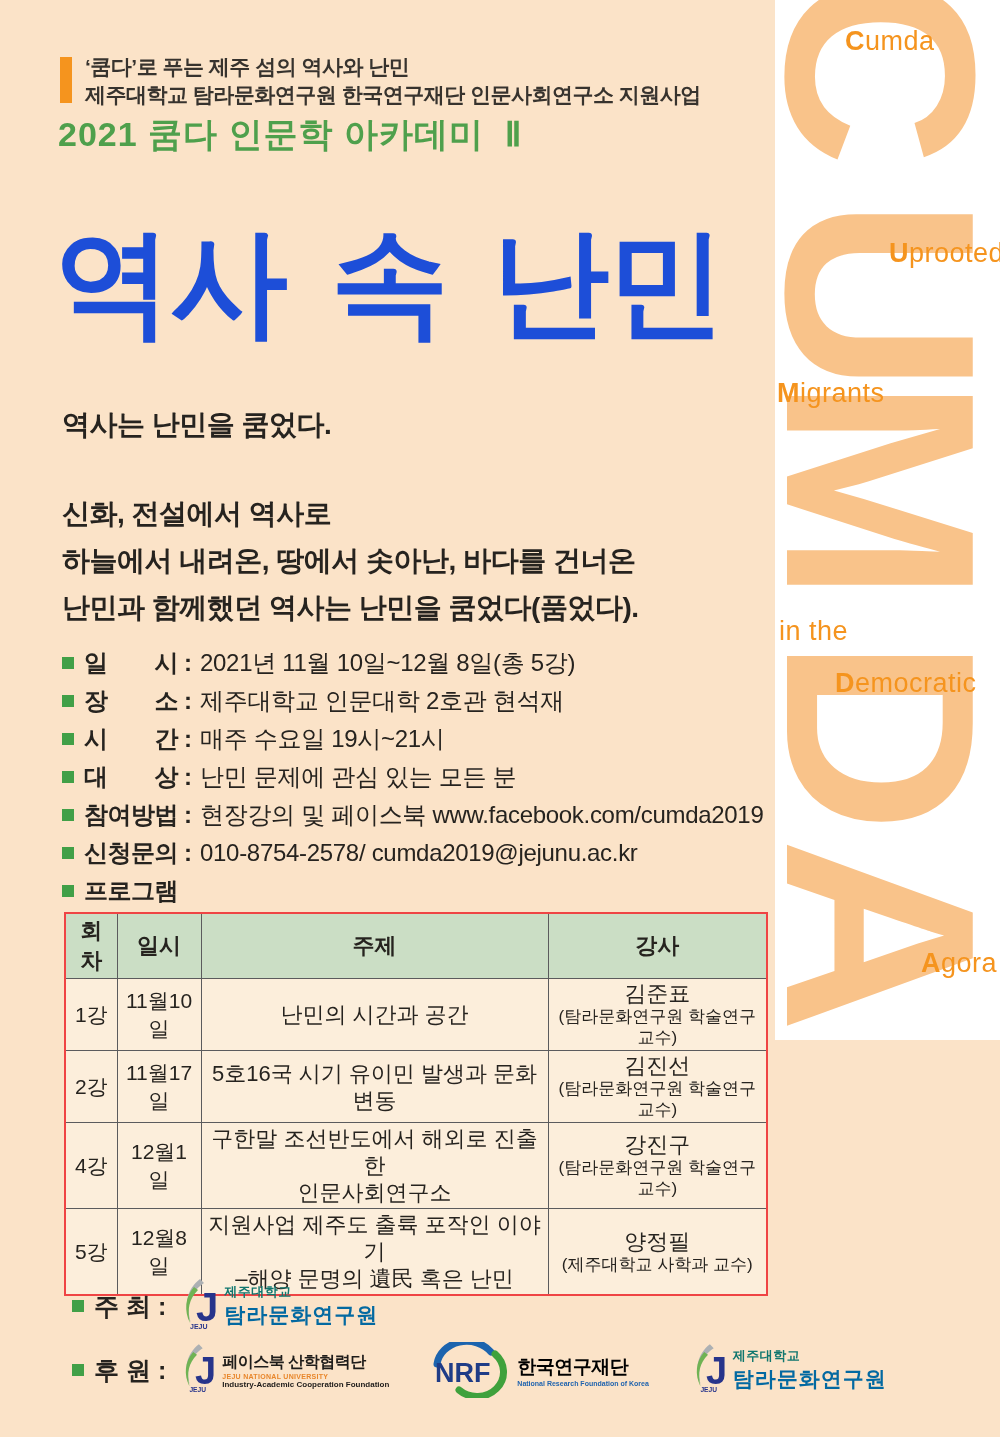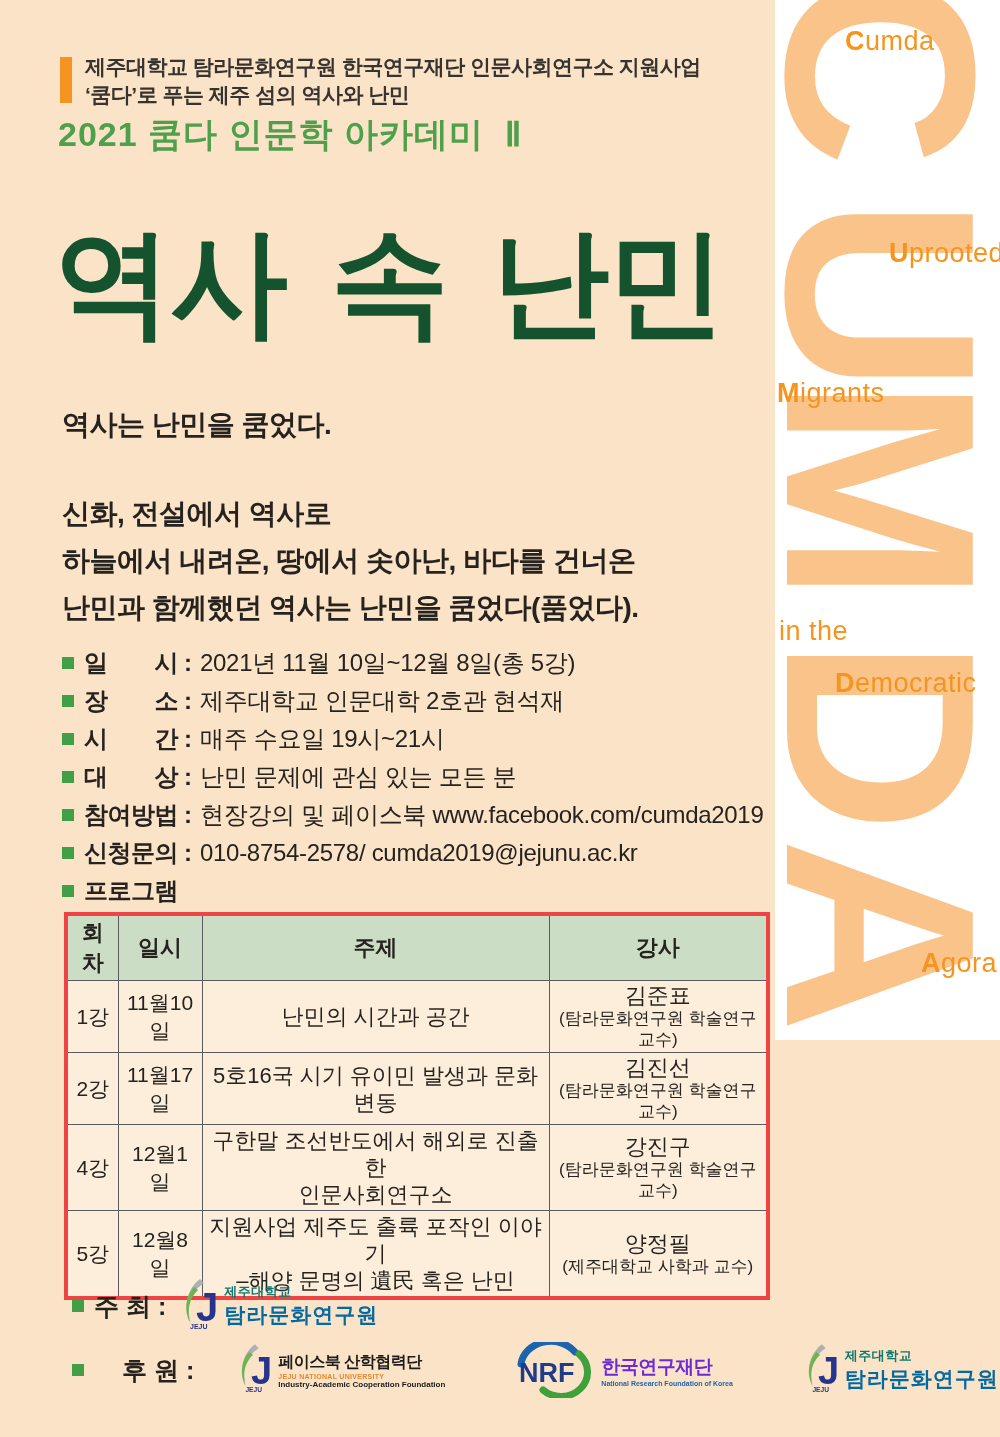--- a/index.html
+++ b/index.html
@@ -25,21 +25,21 @@
   
   .head-bar{left:60px;top:57px;width:12px;height:46px;background:#f5941e;}
   .head-lines{left:85px;top:53px;font-size:21px;line-height:28px;color:#37332e;font-weight:bold;letter-spacing:-0.5px;}
   .green-title{
     left:58px;top:112px;font-size:34px;color:#4fa04c;font-weight:bold;
     letter-spacing:1px;white-space:pre;
   }
 
   
   .main-title{
-    left:54px;top:218px;font-size:118px;font-weight:900;color:#14532d;
+    left:54px;top:218px;font-size:118px;font-weight:900;color:#1d4ed8;
     letter-spacing:-2px;word-spacing:14px;line-height:1.1;white-space:nowrap;
   }
 
   
   .tagline{left:62px;top:406px;font-size:28px;font-weight:bold;color:#26231f;letter-spacing:-0.5px;}
   .paragraph{
     left:62px;top:490px;font-size:28px;font-weight:bold;color:#26231f;
     line-height:47px;letter-spacing:-0.5px;white-space:pre-line;
   }
 
@@ -54,38 +54,38 @@
   
   .program-table{
     position:absolute;left:64px;top:912px;width:702px;
     border-collapse:collapse;table-layout:fixed;
     font-size:21px;color:#26231f;
   }
   .program-table th,.program-table td{
     border:1px solid #5b5b5d;text-align:center;vertical-align:middle;
     padding:2px 4px;background:#fceedb;
   }
-  .program-table{border:4px solid #ef4444;}
+  .program-table{border:2px solid #ef4444;}
   .program-table th{background:#cbdec5;height:30px;font-size:22px;font-weight:bold;}
   .topic-cell{white-space:pre-line;font-size:22px;line-height:27px;}
   .lect-name{font-size:22px;line-height:25px;}
   .lect-affil{font-size:17px;line-height:21px;}
 
   
   .footer-row{position:absolute;display:flex;align-items:center;}
   .footer-label{font-size:25px;font-weight:bold;color:#26231f;margin-right:12px;white-space:pre;}
   .footer-row .bullet{margin-right:10px;}
   .org-block{display:flex;align-items:center;margin-right:46px;}
   .org-text{margin-left:6px;}
   .org-line1{font-size:13px;color:#0f766e;font-weight:bold;letter-spacing:0.5px;}
   .org-line2{font-size:21px;color:#0369a1;font-weight:bold;font-family:"Liberation Serif",serif;letter-spacing:1px;}
   .org-line1-black{font-size:16px;color:#1e1c1a;font-weight:bold;letter-spacing:-0.5px;}
   .org-tiny-orange{font-size:7px;color:#e8862b;font-weight:bold;letter-spacing:0.3px;}
   .org-tiny-black{font-size:8px;color:#1e1c1a;font-weight:bold;}
-  .nrf-text1{font-size:19px;color:#6d28d9;font-weight:bold;letter-spacing:-0.5px;}
+  .nrf-text1{font-size:19px;color:#000000;font-weight:bold;letter-spacing:-0.5px;}
   .nrf-text2{font-size:7px;color:#1f63ae;font-weight:bold;}
 </style>
 </head>
 <body>
 
 <div class="cumda-strip">
   <svg width="225" height="1040" aria-hidden="true">
     <g fill="#f9c38a" font-family="Liberation Sans,sans-serif" font-weight="bold" font-size="270">
       <text transform="translate(12,-28) rotate(90)">C</text>
       <text transform="translate(12,198) rotate(90)">U</text>
@@ -97,22 +97,22 @@
   <span class="strip-label" style="left:70px;top:26px;"><span class="initial">C</span><span>umda</span></span>
   <span class="strip-label" style="left:114px;top:238px;"><span class="initial">U</span><span>prooted</span></span>
   <span class="strip-label" style="left:2px;top:378px;"><span class="initial">M</span><span>igrants</span></span>
   <span class="strip-label" style="left:4px;top:616px;"><span class="initial"></span><span>in the</span></span>
   <span class="strip-label" style="left:60px;top:668px;"><span class="initial">D</span><span>emocratic</span></span>
   <span class="strip-label" style="left:146px;top:948px;"><span class="initial">A</span><span>gora</span></span>
 </div>
 
 <div class="abs head-bar"></div>
 <div class="abs head-lines">
+  <div>‘쿰다’로 푸는 제주 섬의 역사와 난민</div>
   <div>제주대학교 탐라문화연구원 한국연구재단 인문사회연구소 지원사업</div>
-  <div>‘쿰다’로 푸는 제주 섬의 역사와 난민</div>
 </div>
 <div class="abs green-title">2021 쿰다 인문학 아카데미  Ⅱ</div>
 
 <div class="abs main-title">역사 속 난민</div>
 
 <div class="abs tagline">역사는 난민을 쿰었다.</div>
 <div class="abs paragraph">신화, 전설에서 역사로
 하늘에서 내려온, 땅에서 솟아난, 바다를 건너온
 난민과 함께했던 역사는 난민을 쿰었다(품었다).</div>
 
@@ -224,21 +224,21 @@
       <text x="18" y="44" font-size="40" font-weight="bold" fill="#27348b" font-family="Liberation Sans,sans-serif">J</text>
       <text x="12" y="52" font-size="7" font-weight="bold" fill="#27348b" font-family="Liberation Sans,sans-serif">JEJU</text>
     </svg>
     <div class="org-text">
       <div class="org-line1">제주대학교</div>
       <div class="org-line2">탐라문화연구원</div>
     </div>
   </div>
 </div>
 
-<div class="footer-row" style="left:72px;top:1338px;height:64px;gap:28px;">
+<div class="footer-row" style="left:72px;top:1338px;height:64px;">
   <span class="bullet"></span>
   <span class="footer-label">후 원 :</span>
 
   <div class="org-block" style="margin-right:40px;">
     <svg width="38" height="56" viewBox="0 0 40 58">
       <path d="M22 2 C 9 12, 5 28, 13 46 C 8 30, 11 16, 26 6 Z" fill="#acb0b3"></path>
       <path d="M16 10 C 7 20, 6 34, 12 46 C 9 32, 11 22, 20 13 Z" fill="#6fb353"></path>
       <text x="18" y="44" font-size="40" font-weight="bold" fill="#27348b" font-family="Liberation Sans,sans-serif">J</text>
       <text x="12" y="52" font-size="7" font-weight="bold" fill="#27348b" font-family="Liberation Sans,sans-serif">JEJU</text>
     </svg>

